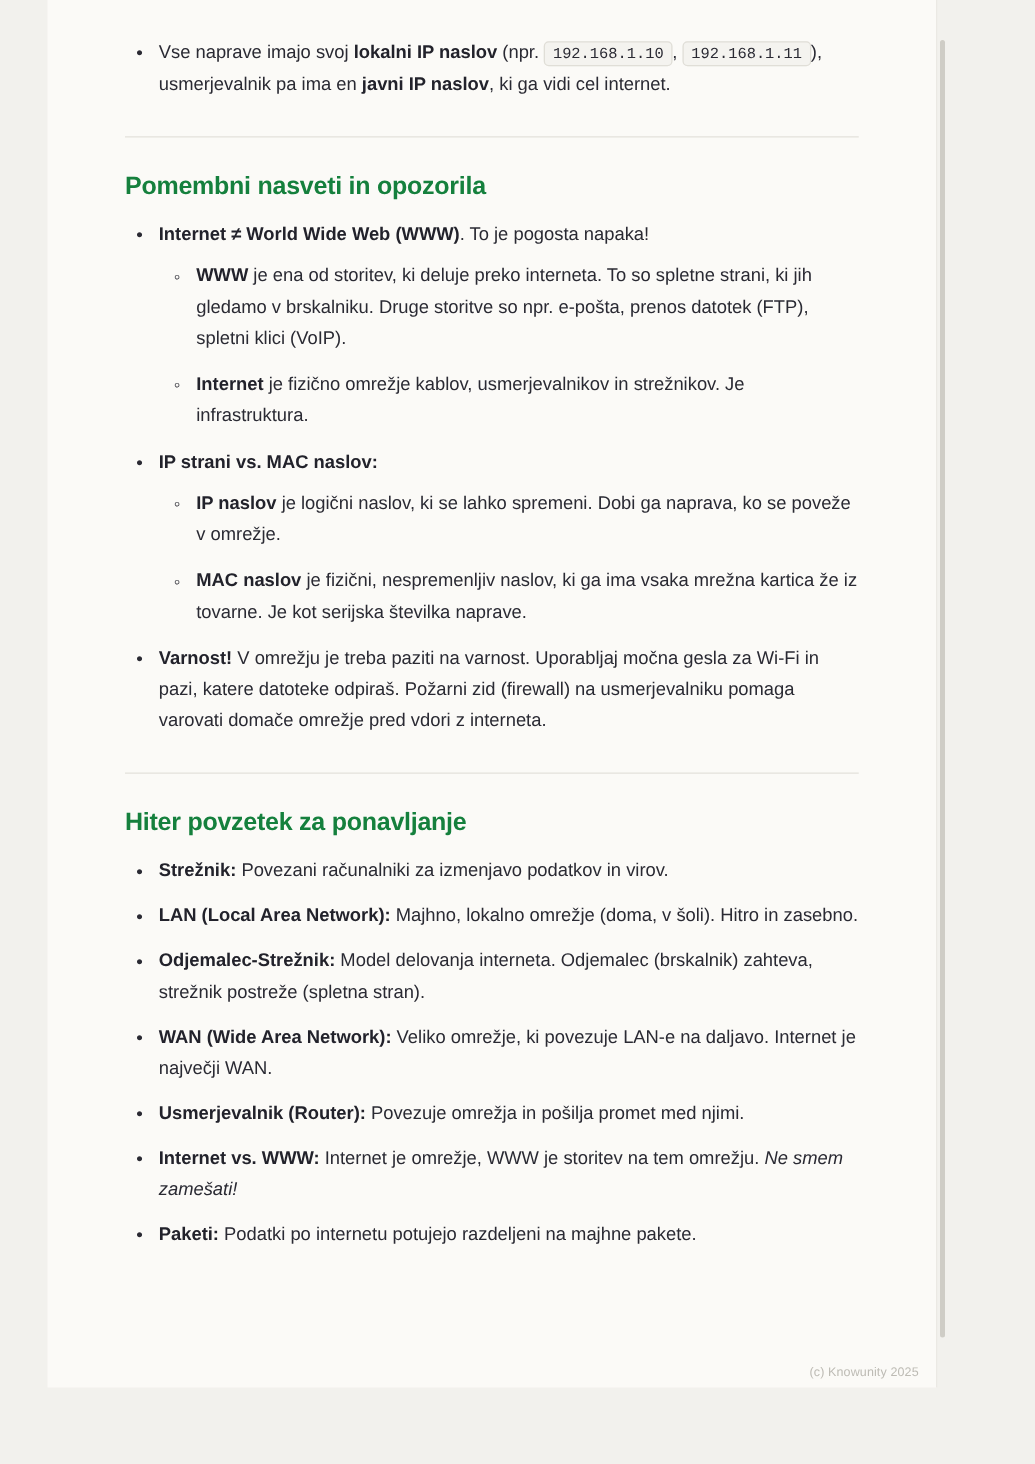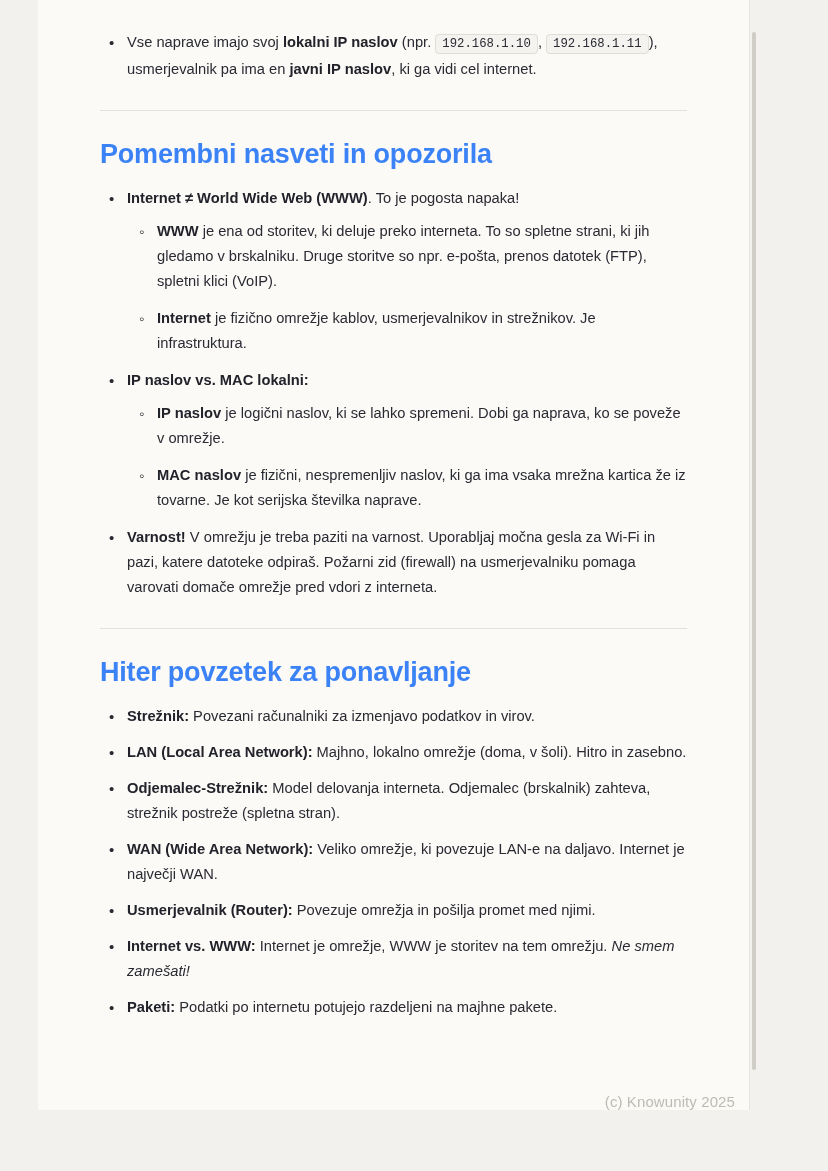--- a/index.html
+++ b/index.html
@@ -45,23 +45,23 @@
   .scrollbar-thumb {
     position: absolute;
     left: 752px;
     top: 32px;
     width: 4px;
     height: 1038px;
     border-radius: 2px;
     background: #cfcdc6;
   }
   h2 {
-    font-size: 27px;
+    font-size: 20px;
     line-height: 1.3;
-    color: #3b82f6;
+    color: #15803d;
     font-weight: bold;
     margin: 0 0 14px 0;
     letter-spacing: -0.2px;
   }
   .divider {
     border: none;
     border-top: 1px solid #e3e1db;
     margin: 28px 0 26px 0;
   }
   ul.lvl1 {
@@ -117,22 +117,22 @@
     padding: 2px 6px;
     white-space: nowrap;
     color: #2a2a33;
   }
   .ital {
     font-style: italic;
   }
   .footer-credit {
     position: absolute;
     right: 14px;
-    bottom: 0;
-    font-size: 15px;
+    bottom: 6px;
+    font-size: 10px;
     color: #bdbbb4;
     letter-spacing: 0.1px;
   }
   .top-block { margin-top: 2px; }
 </style>
 </head>
 <body>
 
 <div class="page-wrap">
 
@@ -155,21 +155,21 @@
           <ul class="lvl2">
             <li>
               <b>WWW</b><span> je ena od storitev, ki deluje preko interneta. To so spletne strani, ki jih gledamo v brskalniku. Druge storitve so npr. e-pošta, prenos datotek (FTP), spletni klici (VoIP).</span>
             </li>
             <li>
               <b>Internet</b><span> je fizično omrežje kablov, usmerjevalnikov in strežnikov. Je infrastruktura.</span>
             </li>
           </ul>
         </li>
         <li>
-          <b>IP naslov vs. MAC lokalni:</b><span></span>
+          <b>IP strani vs. MAC naslov:</b><span></span>
           <ul class="lvl2">
             <li>
               <b>IP naslov</b><span> je logični naslov, ki se lahko spremeni. Dobi ga naprava, ko se poveže v omrežje.</span>
             </li>
             <li>
               <b>MAC naslov</b><span> je fizični, nespremenljiv naslov, ki ga ima vsaka mrežna kartica že iz tovarne. Je kot serijska številka naprave.</span>
             </li>
           </ul>
         </li>
         <li>

